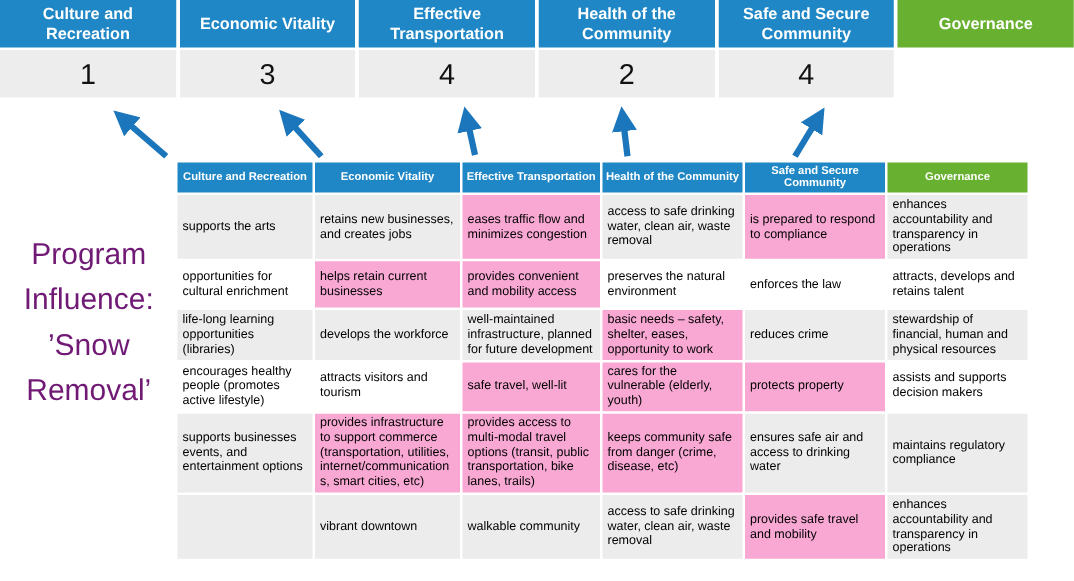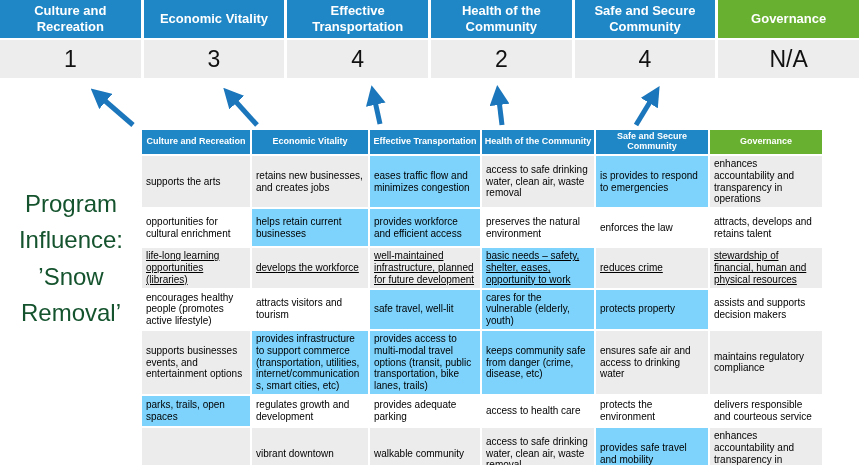--- a/index.html
+++ b/index.html
@@ -25,49 +25,49 @@
     display:flex;align-items:center;justify-content:center;
     font-size:23px;color:#111;
   }
   
   .arrows{position:absolute;left:0;top:80px;width:859px;height:50px;pointer-events:none;}
   .arrows line{stroke:#1B76BB;stroke-width:5;}
   
   .program-label{
     position:absolute;left:2px;top:186px;width:138px;
     font-size:24px;line-height:1.52;text-align:center;
-    white-space:pre-line;color:#14532d;
+    white-space:pre-line;color:#701a75;
   }
   
   .matrix-wrap{position:absolute;left:140px;top:128px;}
   table.matrix{
     border-collapse:separate;border-spacing:2px;table-layout:fixed;
     width:660px;background:#fff;
   }
   table.matrix th{
     background:#1F87C5;color:#fff;font-weight:bold;font-size:9px;
     height:22px;text-align:center;vertical-align:middle;line-height:1.1;
     padding:1px 2px;overflow:hidden;
   }
   table.matrix th.gov{background:#68B030;}
   table.matrix td{
     font-size:10px;line-height:1.18;padding:2px 4px;vertical-align:middle;
     background:#ffffff;overflow-wrap:break-word;color:#000;
   }
   table.matrix td.odd{background:#ECECEC;}
-  table.matrix td.hl{background:#7dd3fc;}
+  table.matrix td.hl{background:#f9a8d4;}
   table.matrix th:nth-child(1),table.matrix td:nth-child(1){width:104px;}
   table.matrix th:nth-child(2),table.matrix td:nth-child(2){width:112px;}
   table.matrix th:nth-child(3),table.matrix td:nth-child(3){width:106px;}
   table.matrix th:nth-child(4),table.matrix td:nth-child(4){width:108px;}
   table.matrix th:nth-child(5),table.matrix td:nth-child(5){width:108px;}
   table.matrix th:nth-child(6),table.matrix td:nth-child(6){width:108px;}
   tbody tr:nth-child(1) td{height:36px;}
   tbody tr:nth-child(2) td{height:33px;}
-  tbody tr:nth-child(3) td{height:35px;text-decoration:underline;}
+  tbody tr:nth-child(3) td{height:35px;}
   tbody tr:nth-child(4) td{height:31px;}
   tbody tr:nth-child(5) td{height:55px;}
   tbody tr:nth-child(6) td{height:26px;}
   tbody tr:nth-child(7) td{height:43px;}
   tbody tr:nth-child(8) td{height:35px;}
 </style>
 </head>
 <body>
 
 <div class="banner">
@@ -86,21 +86,20 @@
   <div class="col">
     <div class="head">Health of the Community</div>
     <div class="score">2</div>
   </div>
   <div class="col">
     <div class="head">Safe and Secure Community</div>
     <div class="score">4</div>
   </div>
   <div class="col gov">
     <div class="head">Governance</div>
-    <div class="score">N/A</div>
   </div>
 </div>
 
 <svg class="arrows" viewBox="0 0 859 50" xmlns="http://www.w3.org/2000/svg">
   <defs>
     <marker id="ah" markerWidth="4" markerHeight="4" refX="2.6" refY="2" orient="auto">
       <path d="M0,0 L4,2 L0,4 Z" fill="#1B76BB"></path>
     </marker>
   </defs>
   <line x1="133" y1="45" x2="96" y2="13" marker-end="url(#ah)"></line>
@@ -126,27 +125,27 @@
           <th>Safe and Secure Community</th>
           <th class="gov">Governance</th>
         </tr>
       </thead>
     <tbody>
         <tr>
           <td class="odd">supports the arts</td>
           <td class="odd">retains new businesses, and creates jobs</td>
           <td class="hl odd">eases traffic flow and minimizes congestion</td>
           <td class="odd">access to safe drinking water, clean air, waste removal</td>
-          <td class="hl odd">is provides to respond to emergencies</td>
+          <td class="hl odd">is prepared to respond to compliance</td>
           <td class="odd">enhances accountability and transparency in operations</td>
         </tr>
         <tr>
           <td>opportunities for cultural enrichment</td>
           <td class="hl">helps retain current businesses</td>
-          <td class="hl">provides workforce and efficient access</td>
+          <td class="hl">provides convenient and mobility access</td>
           <td>preserves the natural environment</td>
           <td>enforces the law</td>
           <td>attracts, develops and retains talent</td>
         </tr>
         <tr>
           <td class="odd">life-long learning opportunities (libraries)</td>
           <td class="odd">develops the workforce</td>
           <td class="odd">well-maintained infrastructure, planned for future development</td>
           <td class="hl odd">basic needs – safety, shelter, eases, opportunity to work</td>
           <td class="odd">reduces crime</td>
@@ -162,28 +161,20 @@
         </tr>
         <tr>
           <td class="odd">supports businesses events, and entertainment options</td>
           <td class="hl odd">provides infrastructure to support commerce (transportation, utilities, internet/communications, smart cities, etc)</td>
           <td class="hl odd">provides access to multi-modal travel options (transit, public transportation, bike lanes, trails)</td>
           <td class="hl odd">keeps community safe from danger (crime, disease, etc)</td>
           <td class="odd">ensures safe air and access to drinking water</td>
           <td class="odd">maintains regulatory compliance</td>
         </tr>
         <tr>
-          <td class="hl">parks, trails, open spaces</td>
-          <td>regulates growth and development</td>
-          <td>provides adequate parking</td>
-          <td>access to health care</td>
-          <td>protects the environment</td>
-          <td>delivers responsible and courteous service</td>
-        </tr>
-        <tr>
           <td class="odd"></td>
           <td class="odd">vibrant downtown</td>
           <td class="odd">walkable community</td>
           <td class="odd">access to safe drinking water, clean air, waste removal</td>
           <td class="hl odd">provides safe travel and mobility</td>
           <td class="odd">enhances accountability and transparency in operations</td>
         </tr>
       </tbody>
   </table>
 </div>

